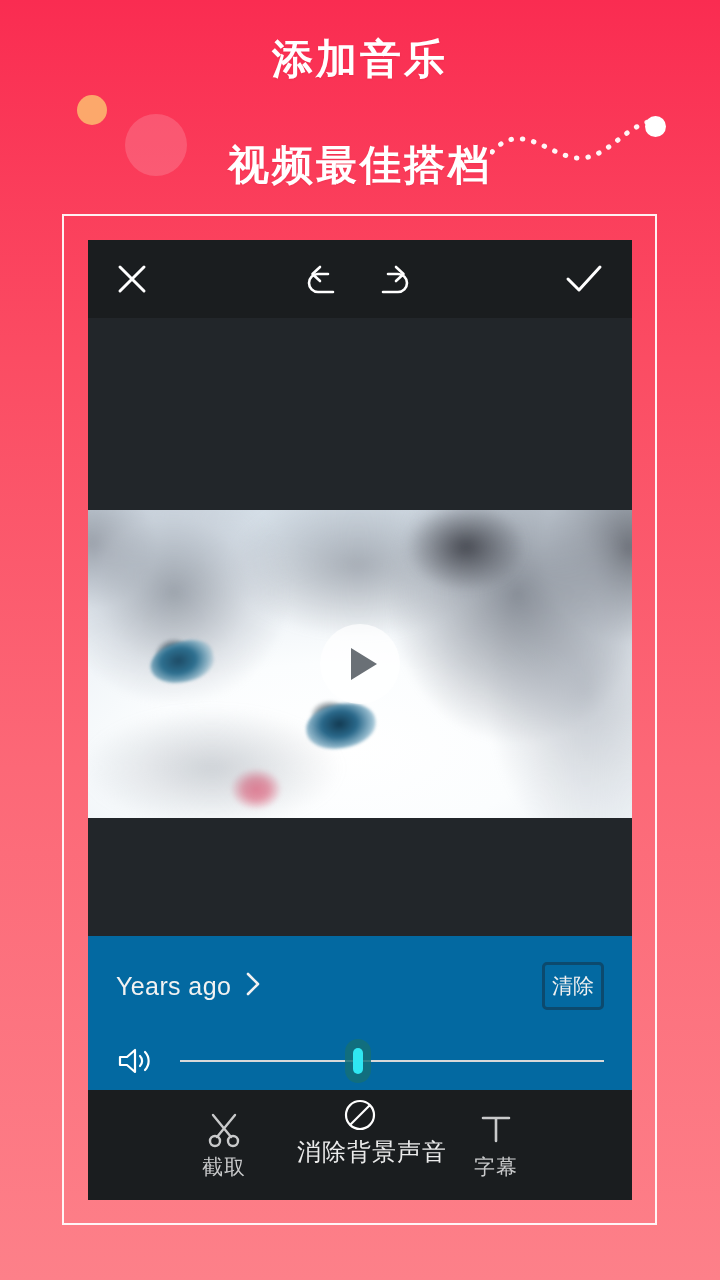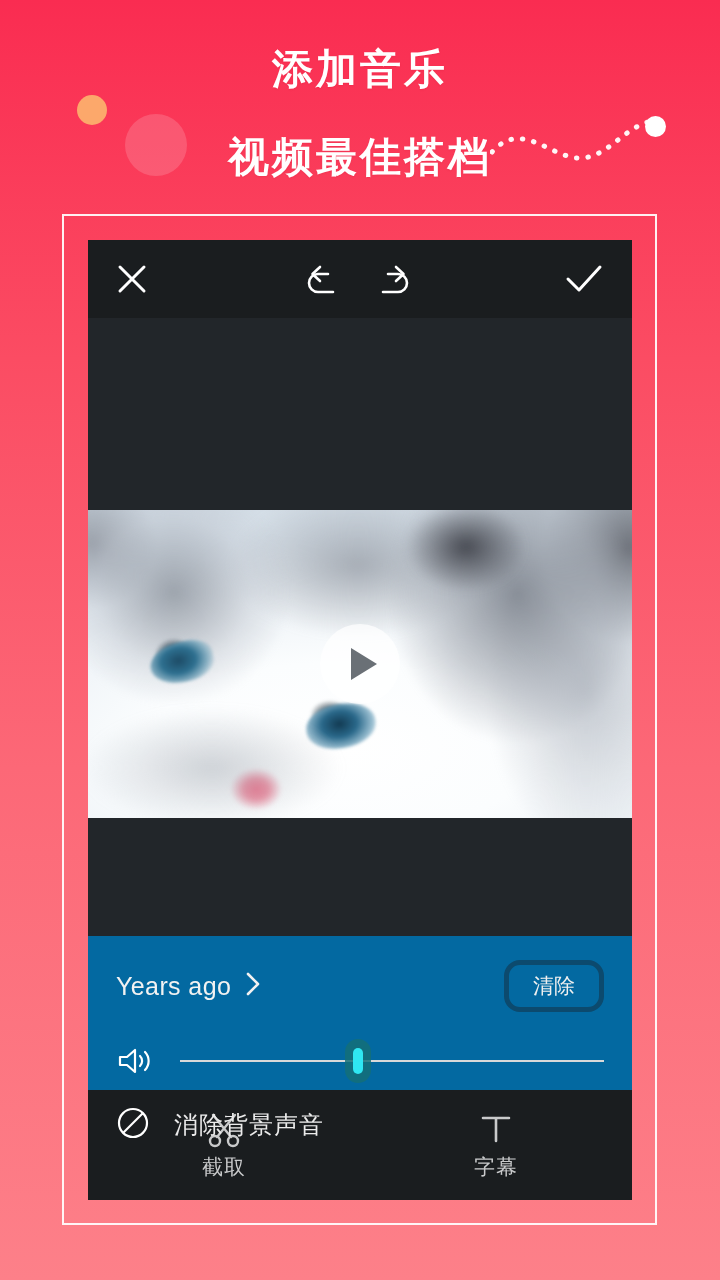--- a/index.html
+++ b/index.html
@@ -13,22 +13,22 @@
   
   .deco { position:absolute; border-radius:50%; }
   #circle-orange { left:77px; top:95px; width:30px; height:30px; background:#FCA86B; }
   #circle-pink   { left:125px; top:114px; width:62px; height:62px; background:rgba(255,255,255,.16); }
   #curve-dot     { position:absolute; left:645px; top:116px; width:21px; height:21px; border-radius:50%; background:#fff; }
   #curve-svg     { position:absolute; left:490px; top:108px; width:170px; height:62px; }
 
   
   .headline { position:absolute; left:0; right:0; text-align:center; color:#fff;
               font-weight:700; letter-spacing:3px; text-shadow:0 1px 2px rgba(180,0,30,.12); }
-  #headline-line1 { top:42px; font-size:41px; }
-  #headline-line2 { top:130px; font-size:41px; }
+  #headline-line1 { top:32px; font-size:41px; }
+  #headline-line2 { top:138px; font-size:41px; }
 
   
   #phone-frame {
     position:absolute; left:62px; top:214px; width:595px; height:1011px;
     border:2px solid rgba(255,255,255,.92);
   }
 
   
   #app-screen {
     position:absolute; left:88px; top:240px; width:544px; height:960px;
@@ -95,35 +95,35 @@
       display:flex; align-items:center; justify-content:center; cursor:pointer; }
   #play-triangle { width:0; height:0; border-left:26px solid #6a7076;
       border-top:16px solid transparent; border-bottom:16px solid transparent; margin-left:7px; }
 
   
   #music-panel { flex:1 1 auto; background:#0369a1; position:relative; }
   #track-row { position:absolute; left:0; right:0; top:22px; height:56px; display:flex;
                align-items:center; padding:0 28px; }
   #track-name { color:#f2f2f2; font-size:25px; letter-spacing:.4px; }
   #track-chevron { margin-left:14px; }
-  #clear-button { margin-left:auto; border:5px solid #0c4a6e; border-radius:16px;
-                  color:#f0f0f0; font-size:21px; padding:7px 24px; cursor:pointer; }
+  #clear-button { margin-left:auto; border:3px solid #0c4a6e; border-radius:5px;
+                  color:#f0f0f0; font-size:21px; padding:7px 7px; cursor:pointer; }
 
   #volume-row { position:absolute; left:0; right:0; top:98px; height:54px; display:flex; align-items:center;
                 padding:0 28px; }
   #speaker-icon { width:40px; flex:0 0 40px; display:flex; align-items:center; }
   #volume-slider { position:relative; flex:1 1 auto; margin-left:24px; height:44px; cursor:pointer; }
   #volume-track { position:absolute; left:0; right:0; top:21px; height:2px; background:#d9d9d9; }
   #volume-thumb-halo { position:absolute; left:calc(42% - 13px); top:0; width:26px; height:44px;
       background:rgba(20,112,120,.85); border-radius:13px; }
   #volume-thumb { position:absolute; left:calc(42% - 5px); top:9px; width:10px; height:26px;
       background:#2FE7F2; border-radius:5px; }
 
   #mute-row { position:absolute; left:0; right:0; top:162px; height:54px; display:flex; align-items:center;
-              padding:0 28px; cursor:pointer; }
+              padding:0 28px; cursor:pointer;flex-direction:column; }
   #mute-label { color:#ebebeb; font-size:24px; margin-left:24px; letter-spacing:1px; }
 
   
   #bottom-nav { flex:0 0 110px; background:#1A1D1F; display:flex; align-items:center; }
   .nav-item { flex:1 1 0; display:flex; flex-direction:column; align-items:center; cursor:pointer;
               color:#c9cacb; }
   .nav-item.active { color:#2FE7F2; }
   .nav-label { font-size:21px; letter-spacing:1px; }
 </style>
 </head>

